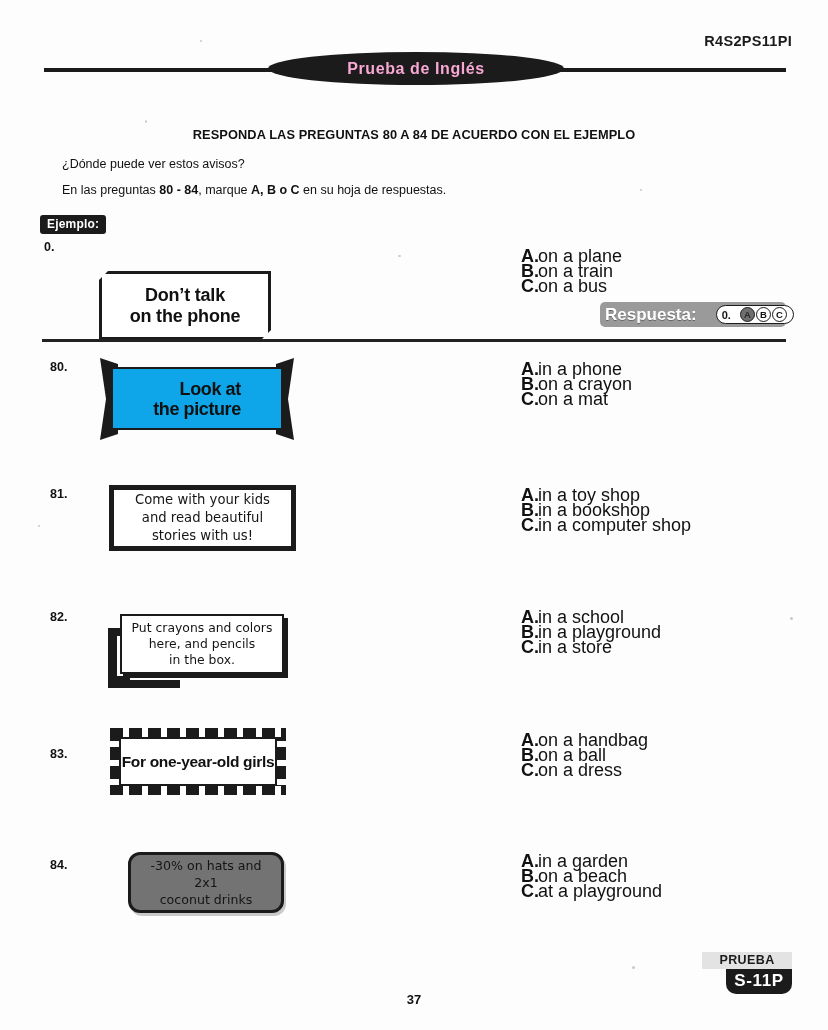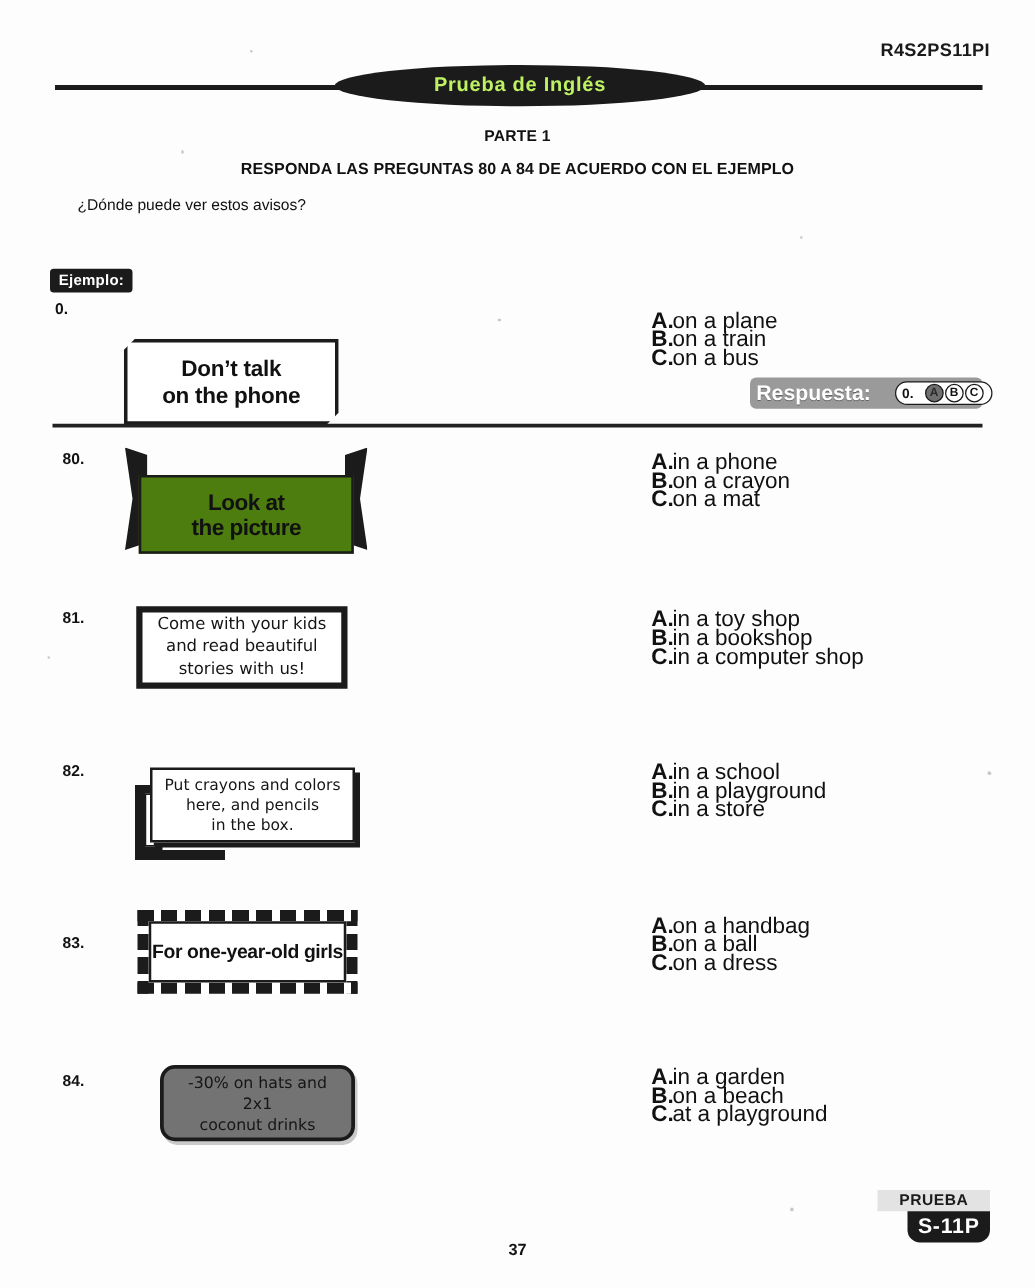--- a/index.html
+++ b/index.html
@@ -47,21 +47,21 @@
     left: 268px;
     width: 296px;
     height: 33px;
     background: #1b1b1b;
     border-radius: 50% / 50%;
     display: flex;
     align-items: center;
     justify-content: center;
   }
   .banner-text {
-    color: #bef264;
+    color: #f9a8d4;
     font-size: 16px;
     font-weight: bold;
     letter-spacing: 0.6px;
   }
 
   
   .parte {
     position: absolute;
     top: 102px;
     left: 0;
@@ -235,45 +235,45 @@
   .sign80-end.left {
     left: 0;
     clip-path: polygon(0 0, 100% 6px, 100% calc(100% - 6px), 0 100%, 6px 50%);
   }
   .sign80-end.right {
     right: 0;
     clip-path: polygon(0 6px, 100% 0, calc(100% - 6px) 50%, 100% 100%, 0 calc(100% - 6px));
   }
   .sign80-plate {
     position: absolute;
-    top: 22px;
+    top: 9px;
     left: 11px;
     right: 11px;
     height: 63px;
-    background: #4d7c0f;
+    background: #0ea5e9;
     border: 2.5px solid #1b1b1b;
     box-sizing: border-box;
     display: flex;
     align-items: center;
     justify-content: center;
-    text-align: center;
+    text-align: right;
   }
   .sign80-plate .txt {
     font-size: 18px;
     font-weight: bold;
     line-height: 20px;
     letter-spacing: -0.4px;
   }
 
   
   .sign81 {
     position: absolute;
     top: 485px;
     left: 109px;
-    width: 169px;
+    width: 187px;
     height: 66px;
     background: #ffffff;
     border: 5px solid #1b1b1b;
     box-sizing: border-box;
     display: flex;
     align-items: center;
     justify-content: center;
     text-align: center;
   }
   .sign81 .txt {
@@ -448,23 +448,23 @@
 <body>
 
 <div class="page">
 
   <div class="doc-code">R4S2PS11PI</div>
   <div class="header-rule"></div>
   <div class="banner">
     <span class="banner-text">Prueba de Inglés</span>
   </div>
 
-  <div class="parte">PARTE 1</div>
   <div class="responda">RESPONDA LAS PREGUNTAS 80 A 84 DE ACUERDO CON EL EJEMPLO</div>
   <div class="prompt-1">¿Dónde puede ver estos avisos?</div>
+  <div class="prompt-2"><span>En las preguntas </span><b>80 - 84</b><span>, marque </span><b>A, B o C</b><span> en su hoja de respuestas.</span></div>
 
   <div class="ejemplo-badge">Ejemplo:</div>
   <div class="qnum" style="top:240px; left:44px;">0.</div>
 
   <div class="sign-example">
     <div class="txt">
       <div>Don’t talk</div>
       <div>on the phone</div>
     </div>
   </div>

